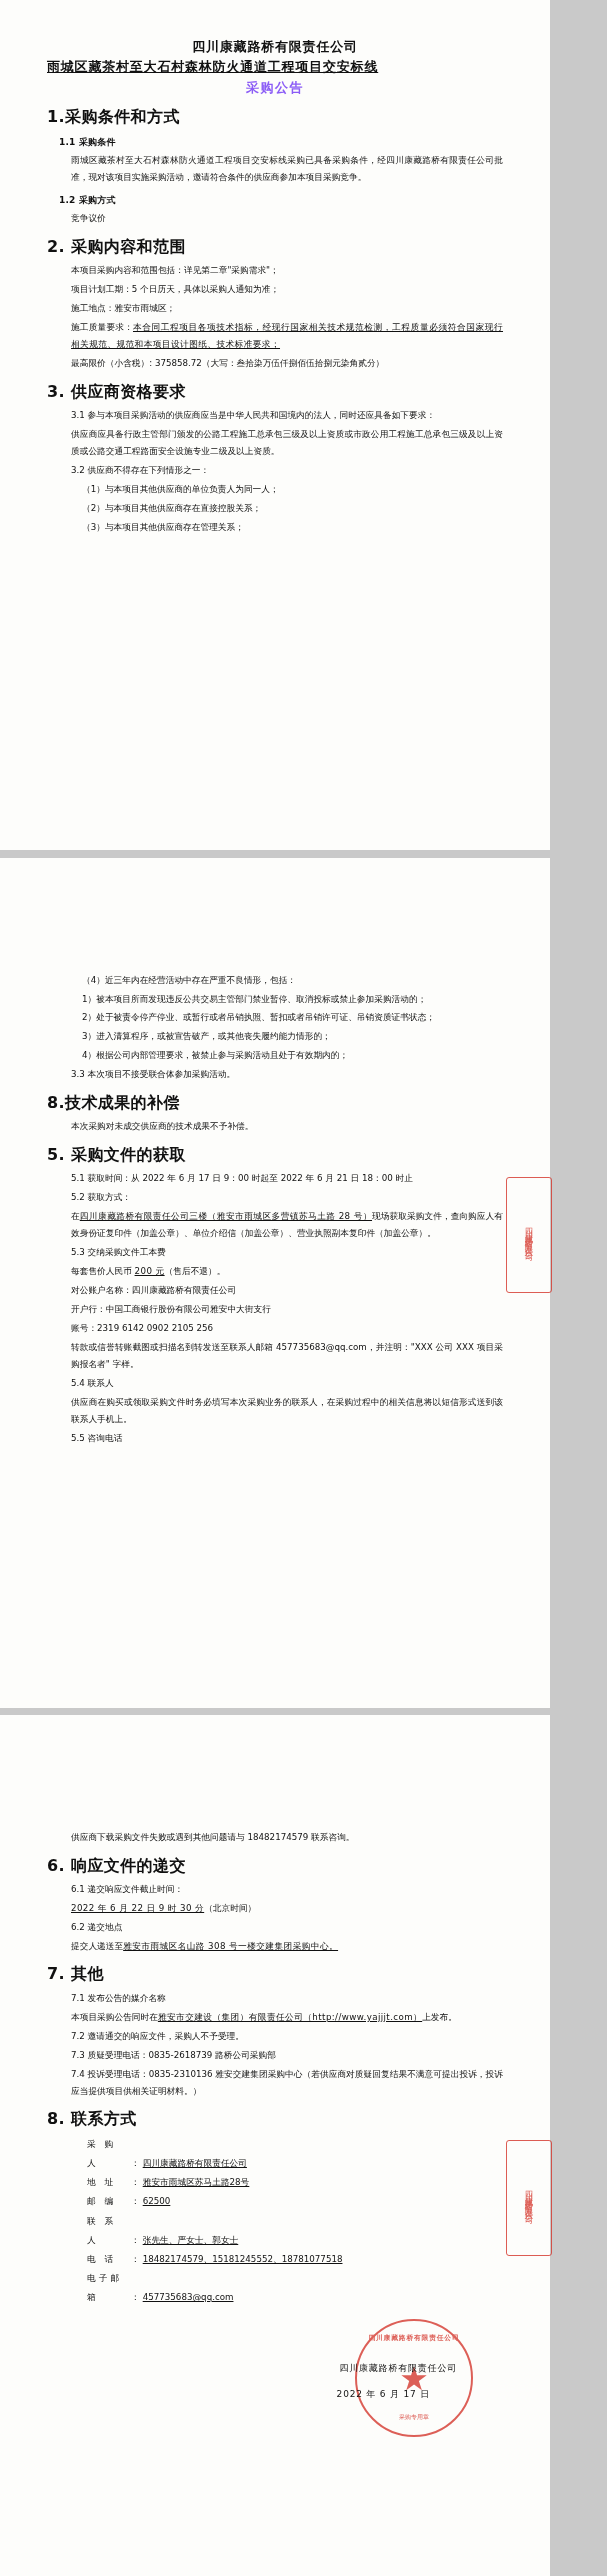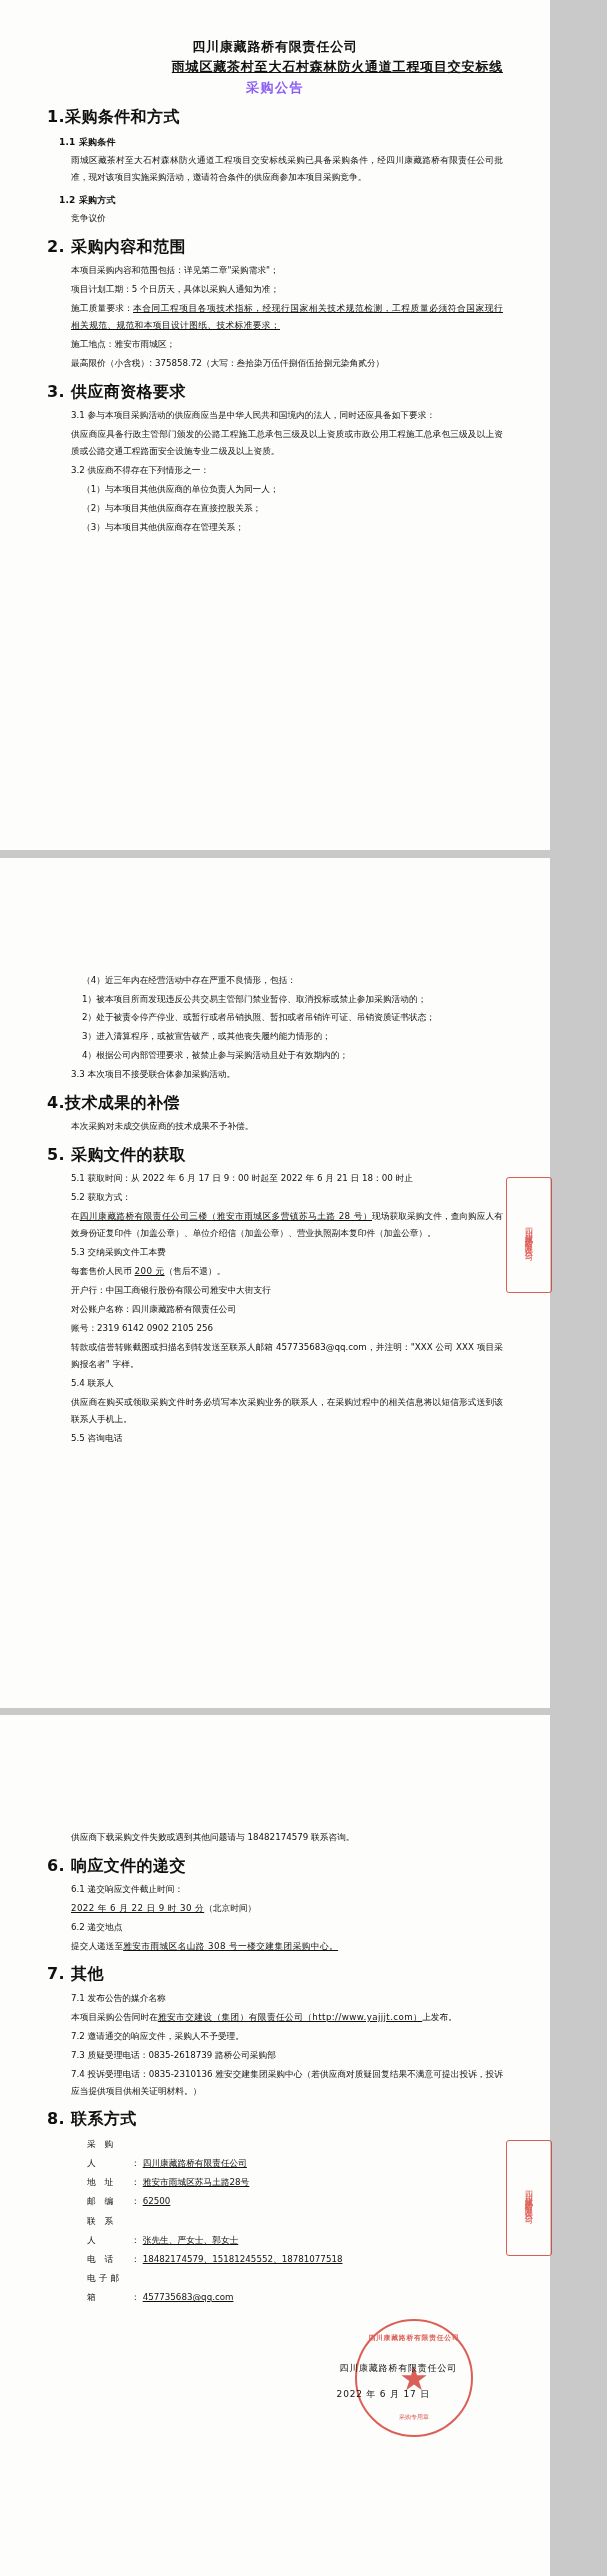--- a/index.html
+++ b/index.html
@@ -11,21 +11,21 @@
   }
   .sheet.p1{height:850px;}
   .sheet.p2{height:850px;padding-top:114px;}
   .sheet.p3{height:876px;padding-top:114px;}
   .gap{height:7.6px;background:#c9c9c9;}
   .title1{
     text-align:center;font-size:13px;font-weight:bold;letter-spacing:0.8px;
     color:#111;margin:3px 0 1.5px 0;font-family:"DejaVu Serif","Liberation Serif",serif;
   }
   .title2{
-    text-align:right;font-size:13px;font-weight:bold;letter-spacing:0.8px;
+    text-align:left;font-size:13px;font-weight:bold;letter-spacing:0.8px;
     color:#111;margin:1.5px 0 1.5px 0;text-decoration:underline;
     font-family:"DejaVu Serif","Liberation Serif",serif;
   }
   .title3{
     text-align:center;font-size:13px;font-weight:bold;letter-spacing:1.5px;
     color:#8b5cf6;margin:3px 0 10.6px 0;font-family:"DejaVu Serif","Liberation Serif",serif;
   }
   .h1{font-size:16px;font-weight:bold;color:#111;margin:9px 0 4.6px 0;letter-spacing:0.4px;}
   .h2{font-size:9px;font-weight:bold;color:#111;margin:7.6px 0 3px 12px;letter-spacing:0.2px;}
   .p{font-size:8.7px;color:#111;line-height:2.0;margin:0 0 1.5px 12px;text-align:justify;}
@@ -77,24 +77,24 @@
     <div class="h2">1.1 采购条件</div>
     <div class="p ind">雨城区藏茶村至大石村森林防火通道工程项目交安标线采购已具备采购条件，经四川康藏路桥有限责任公司批准，现对该项目实施采购活动，邀请符合条件的供应商参加本项目采购竞争。</div>
     <div class="h2">1.2 采购方式</div>
     <div class="p ind">竞争议价</div>
 
     <div class="h1">2. 采购内容和范围</div>
     <div class="p ind">
       <span>本项目采购内容和范围包括：详见第二章"采购需求"；</span>
     </div>
     <div class="p ind">项目计划工期：5 个日历天，具体以采购人通知为准；</div>
+    <div class="p ind">施工地点：雅安市雨城区；</div>
     <div class="p ind">
       <span>施工质量要求：</span><span class="uw">本合同工程项目各项技术指标，经现行国家相关技术规范检测，工程质量必须符合国家现行相关规范、规范和本项目设计图纸、技术标准要求；</span>
     </div>
-    <div class="p ind">施工地点：雅安市雨城区；</div>
     <div class="p ind">最高限价（小含税）: 375858.72（大写：叁拾染万伍仟捌佰伍拾捌元染角贰分）</div>
 
     <div class="h1">3. 供应商资格要求</div>
     <div class="p ind">3.1 参与本项目采购活动的供应商应当是中华人民共和国境内的法人，同时还应具备如下要求：</div>
     <div class="p ind">供应商应具备行政主管部门颁发的公路工程施工总承包三级及以上资质或市政公用工程施工总承包三级及以上资质或公路交通工程路面安全设施专业二级及以上资质。</div>
     <div class="p ind">3.2 供应商不得存在下列情形之一：</div>
     <div class="p ind2">（1）与本项目其他供应商的单位负责人为同一人；</div>
     <div class="p ind2">（2）与本项目其他供应商存在直接控股关系；</div>
     <div class="p ind2">（3）与本项目其他供应商存在管理关系；</div>
   </div>
@@ -107,35 +107,35 @@
       <span>四川康藏路桥有限责任公司</span>
     </div>
 
     <div class="p ind2">（4）近三年内在经营活动中存在严重不良情形，包括：</div>
     <div class="p ind2">1）被本项目所而发现违反公共交易主管部门禁业暂停、取消投标或禁止参加采购活动的；</div>
     <div class="p ind2">2）处于被责令停产停业、或暂行或者吊销执照、暂扣或者吊销许可证、吊销资质证书状态；</div>
     <div class="p ind2">3）进入清算程序，或被宣告破产，或其他丧失履约能力情形的；</div>
     <div class="p ind2">4）根据公司内部管理要求，被禁止参与采购活动且处于有效期内的；</div>
     <div class="p ind">3.3 本次项目不接受联合体参加采购活动。</div>
 
-    <div class="h1">4.技术成果的补偿</div>
+    <div class="h1">8.技术成果的补偿</div>
     <div class="p ind">本次采购对未成交供应商的技术成果不予补偿。</div>
 
     <div class="h1">5. 采购文件的获取</div>
     <div class="p ind">5.1 获取时间：从 2022 年 6 月 17 日 9：00 时起至 2022 年 6 月 21 日 18：00 时止</div>
     <div class="p ind">5.2 获取方式：</div>
     <div class="p ind">
       <span>在</span><span class="uw">四川康藏路桥有限责任公司三楼（雅安市雨城区多营镇苏马土路 28 号）</span><span>现场获取采购文件，查向购应人有效身份证复印件（加盖公章）、单位介绍信（加盖公章）、营业执照副本复印件（加盖公章）。</span>
     </div>
     <div class="p ind">5.3 交纳采购文件工本费</div>
     <div class="p ind">
       <span>每套售价人民币 </span><span class="uw">200 元</span><span>（售后不退）。</span>
     </div>
+    <div class="p ind">对公账户名称：四川康藏路桥有限责任公司</div>
     <div class="p ind">开户行：中国工商银行股份有限公司雅安中大街支行</div>
-    <div class="p ind">对公账户名称：四川康藏路桥有限责任公司</div>
     <div class="p ind">账号：2319 6142 0902 2105 256</div>
     <div class="p ind">转款或信誉转账截图或扫描名到转发送至联系人邮箱 457735683@qq.com，并注明："XXX 公司 XXX 项目采购报名者" 字样。</div>
     <div class="p ind">5.4 联系人</div>
     <div class="p ind">供应商在购买或领取采购文件时务必填写本次采购业务的联系人，在采购过程中的相关信息将以短信形式送到该联系人手机上。</div>
     <div class="p ind">5.5 咨询电话</div>
   </div>
 
   <div class="gap"></div>
 
   <div class="sheet p3">

